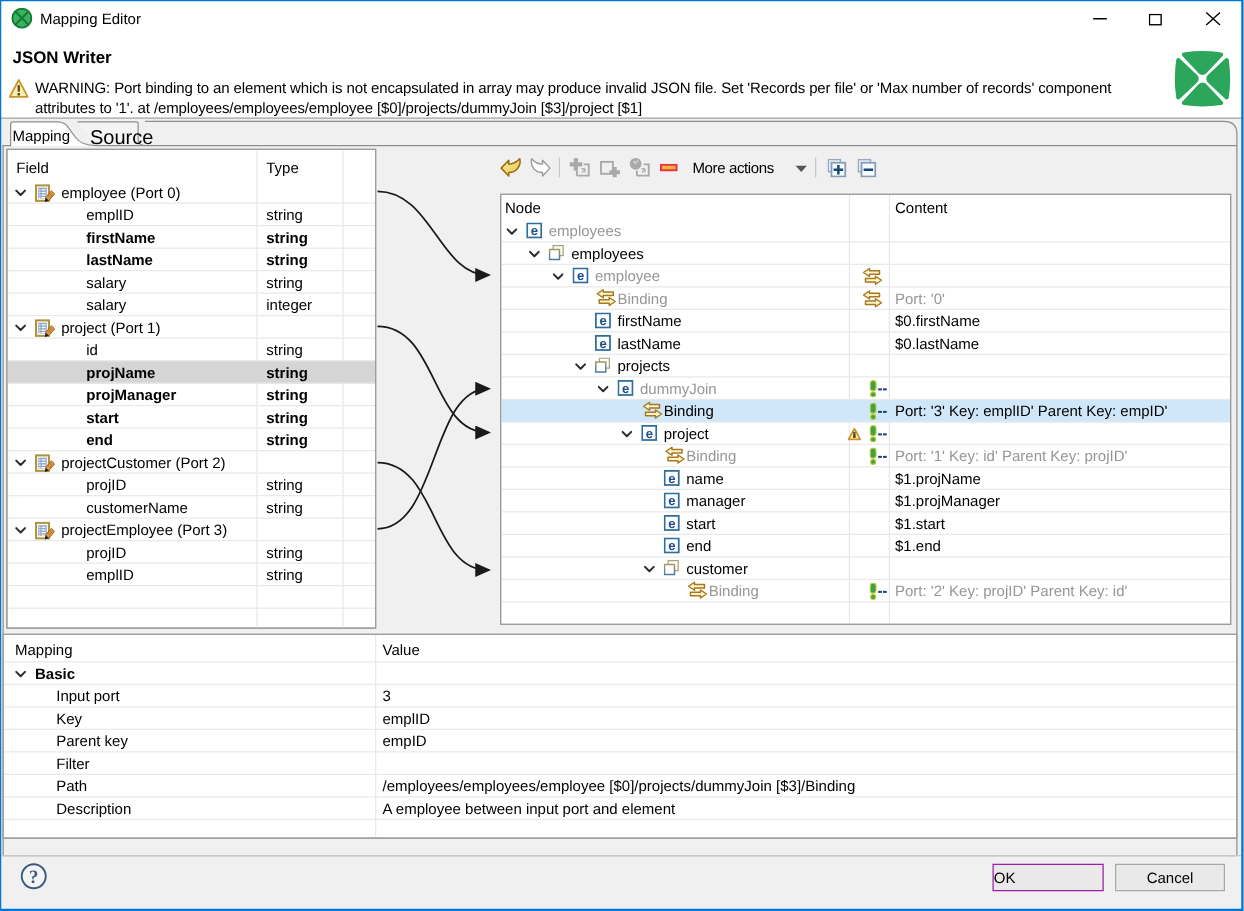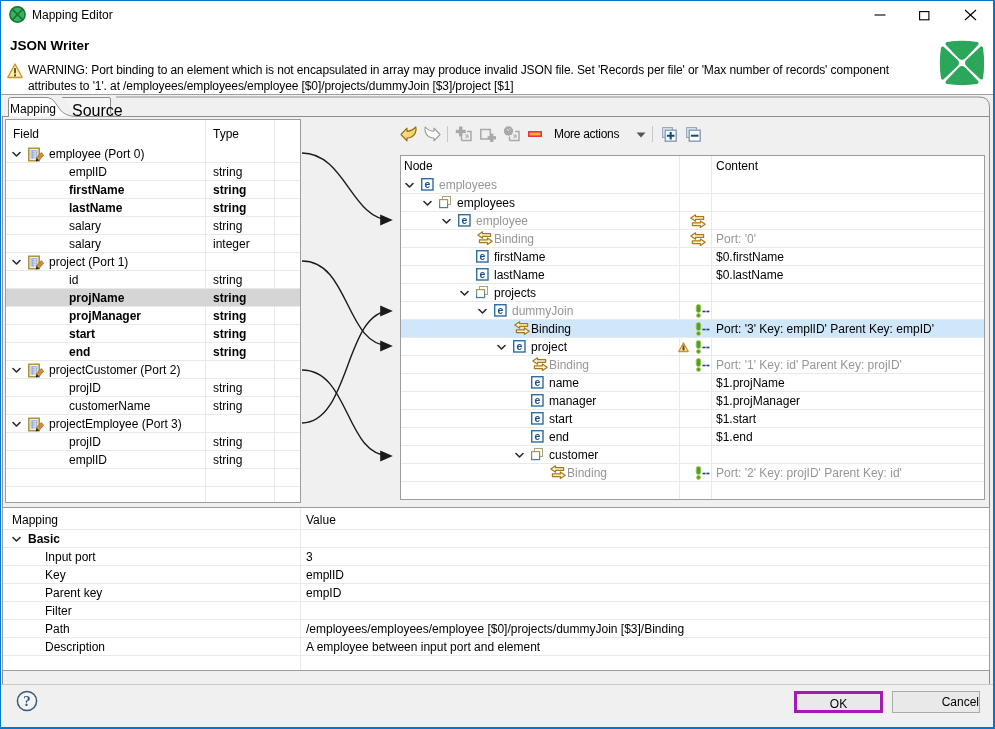--- a/index.html
+++ b/index.html
@@ -486,13 +486,13 @@
 <div class="abs" style="left:45px;top:640px">Description</div>
 <div class="abs" style="left:306px;top:640px;white-space:nowrap">A employee between input port and element</div>
 <div class="abs" style="left:5px;top:119px;width:296px;height:384px;border:1px solid #9d9d9d;box-sizing:border-box;pointer-events:none"></div>
 <div class="abs" style="left:400px;top:155px;width:585px;height:345px;border:1px solid #9d9d9d;box-sizing:border-box;pointer-events:none"></div>
 <div class="abs" style="left:2px;top:507px;width:988px;height:164px;border:1px solid #9d9d9d;box-sizing:border-box;pointer-events:none"></div>
 <div class="abs" style="left:1px;top:684px;width:993px;height:1px;background:#c9c9c9"></div>
 <svg style="position:absolute;left:16px;top:690px" width="22" height="22" viewBox="0 0 22 22">
     <circle cx="11" cy="11" r="9.6" fill="#f4f4f4" stroke="#3b5a7c" stroke-width="1.5"></circle>
 <text x="11" y="16" font-size="15" font-weight="bold" fill="#3b5a7c" text-anchor="middle" font-family="Liberation Serif,serif">?</text>
   </svg>
-<div class="abs" style="left:794px;top:691px;width:89px;height:22px;background:#e9e9e9;border:3px solid #a21caf;box-sizing:border-box;text-align:center;line-height:20px">OK</div>
-<div class="abs" style="left:892px;top:691px;width:88px;height:22px;background:#e9e9e9;border:1px solid #a9a9a9;box-sizing:border-box;text-align:right;line-height:20px">Cancel</div>
+<div class="abs" style="left:794px;top:691px;width:89px;height:22px;background:#e9e9e9;border:1px solid #a21caf;box-sizing:border-box;line-height:20px">OK</div>
+<div class="abs" style="left:892px;top:691px;width:88px;height:22px;background:#e9e9e9;border:1px solid #a9a9a9;box-sizing:border-box;text-align:center;line-height:20px">Cancel</div>
 </body></html>

